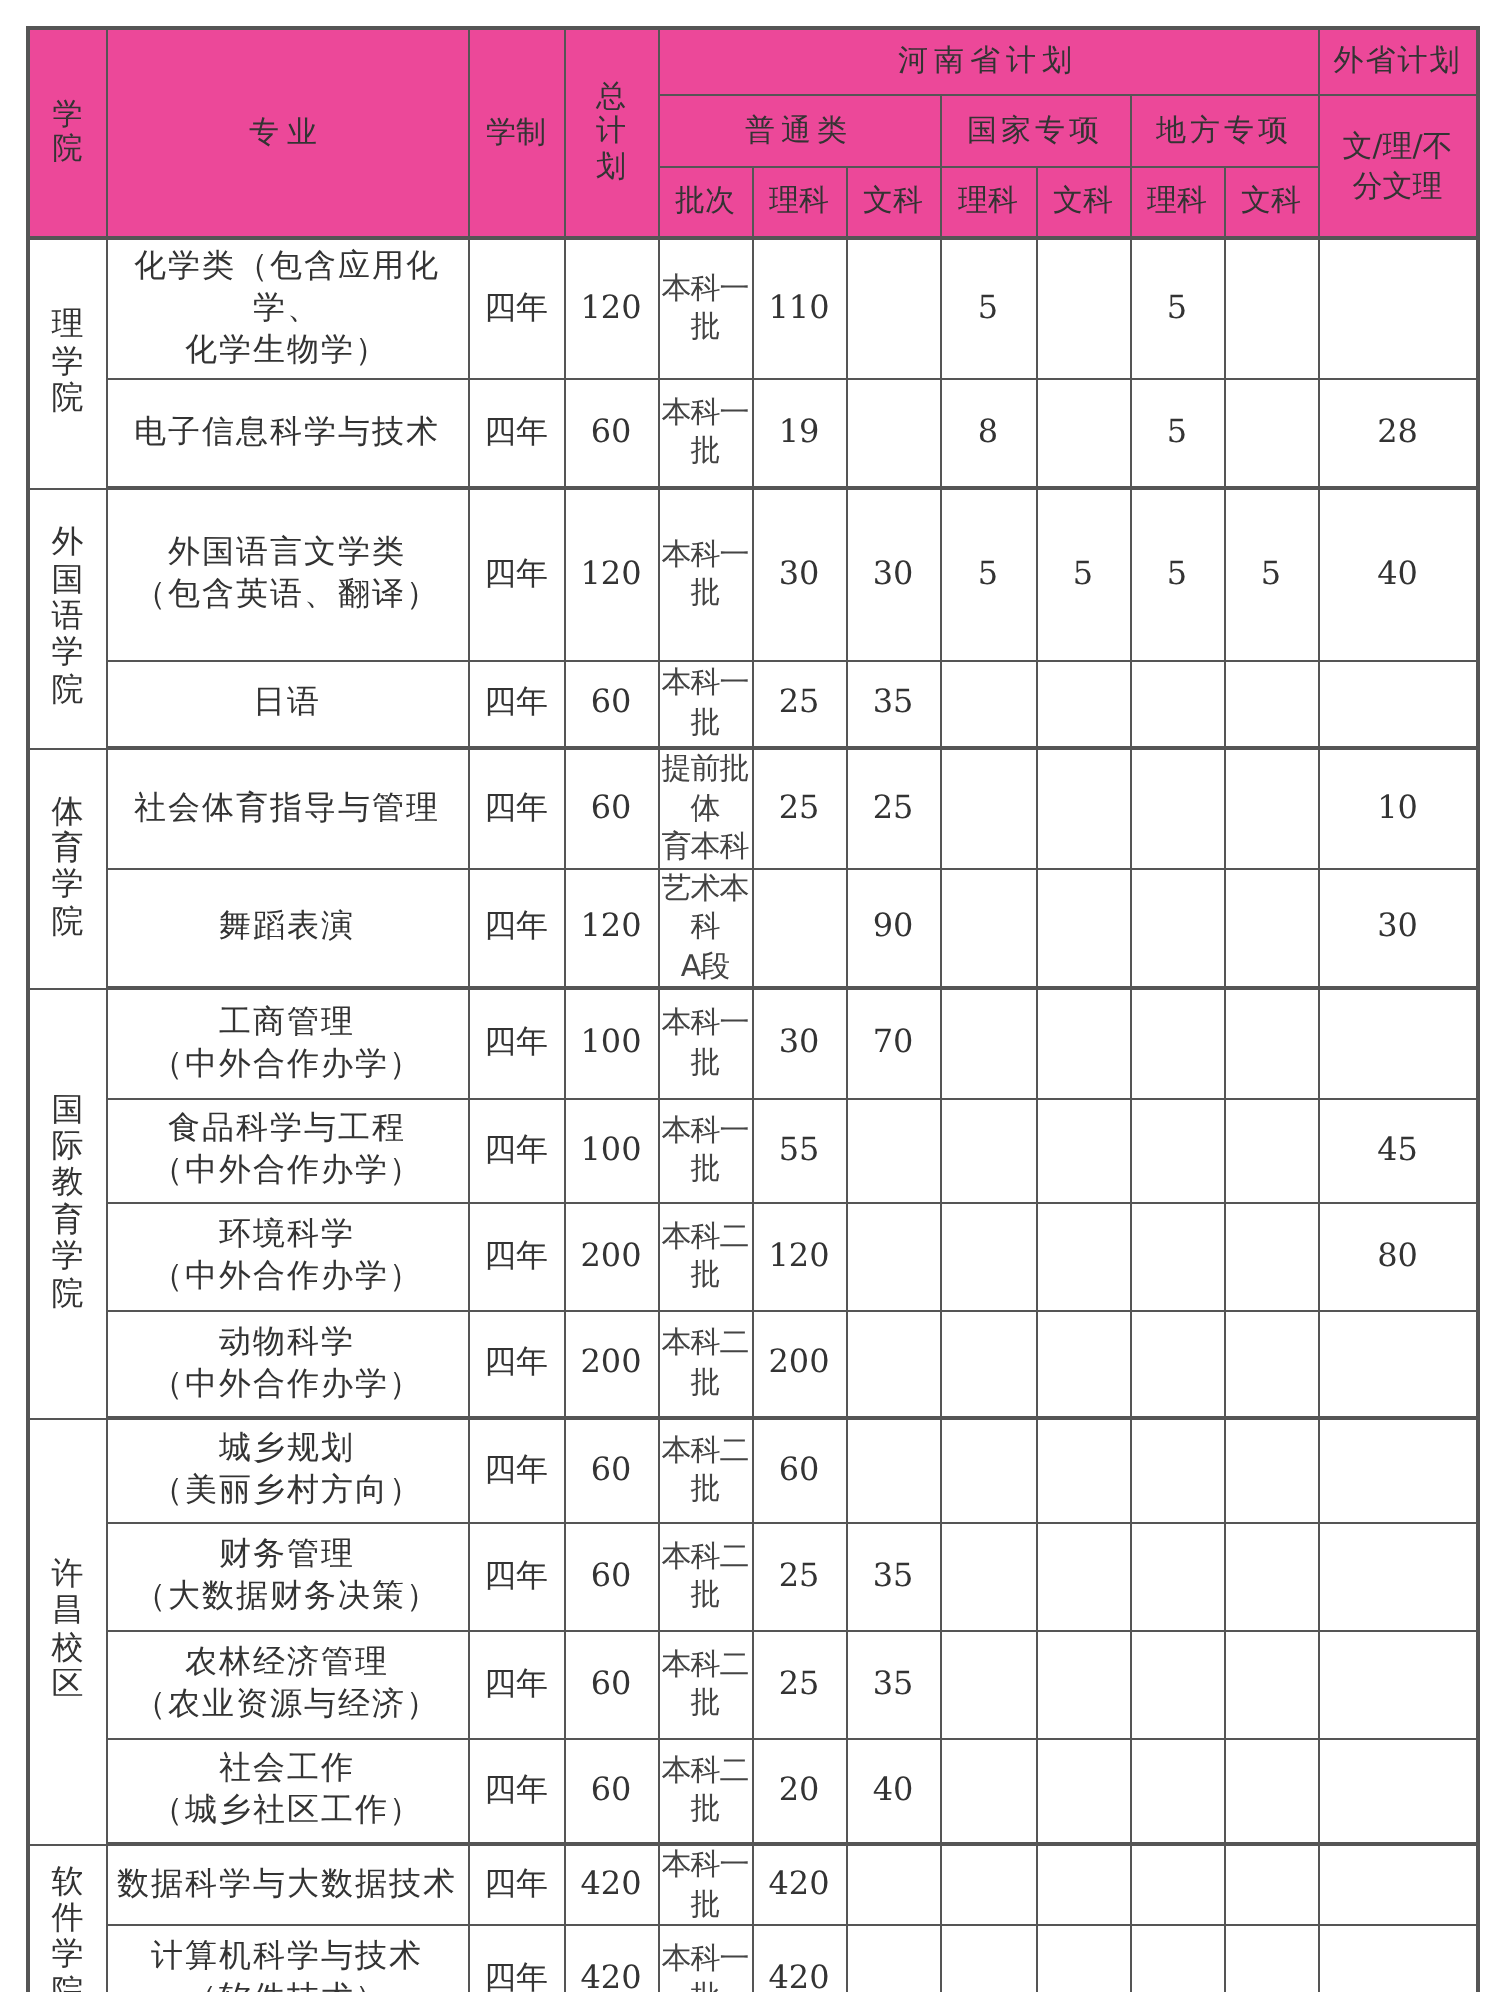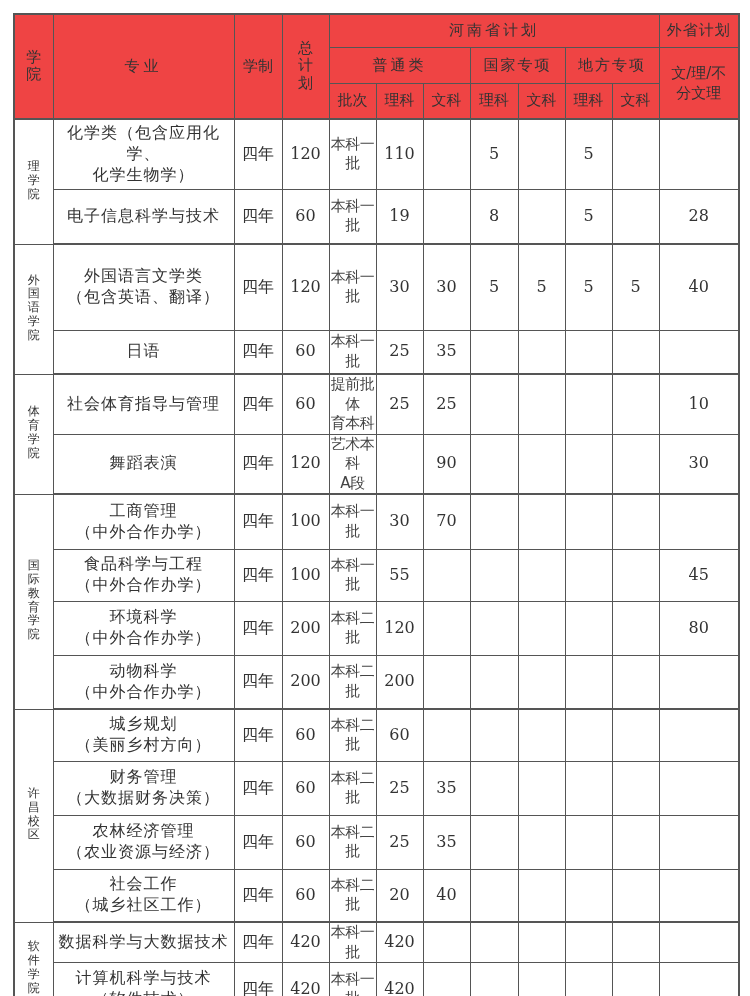--- a/index.html
+++ b/index.html
@@ -26,21 +26,21 @@
     }
     table.plan td, table.plan th {
       border: 1px solid #555555;
       text-align: center;
       vertical-align: middle;
       padding: 0;
       overflow: hidden;
       line-height: 1.3;
     }
     table.plan thead th {
-      background: #ef4444;
+      background: #ec4899;
       font-family: "DejaVu Sans", "Liberation Sans", sans-serif;
       font-weight: normal;
       font-size: 15px;
       color: #333333;
     }
     table.plan thead tr.h1 th { height: 32px; }
     table.plan thead tr.h2 th { height: 35px; }
     table.plan thead tr.h3 th { height: 34px; }
     table.plan thead { border-bottom: 2px solid #555555; }
     .vert {
@@ -48,21 +48,21 @@
       width: 1em;
       word-break: break-all;
       white-space: normal;
       line-height: 1.15;
     }
     .vert-body {
       display: inline-block;
       width: 1em;
       word-break: break-all;
       line-height: 1.15;
-      font-size: 12px;
+      font-size: 16px;
     }
     td.college {
       font-size: 16px;
       border-bottom: 2px solid #555555;
     }
     td.major {
       font-size: 16px;
       letter-spacing: 1px;
     }
     td.major .line { display: block; }

